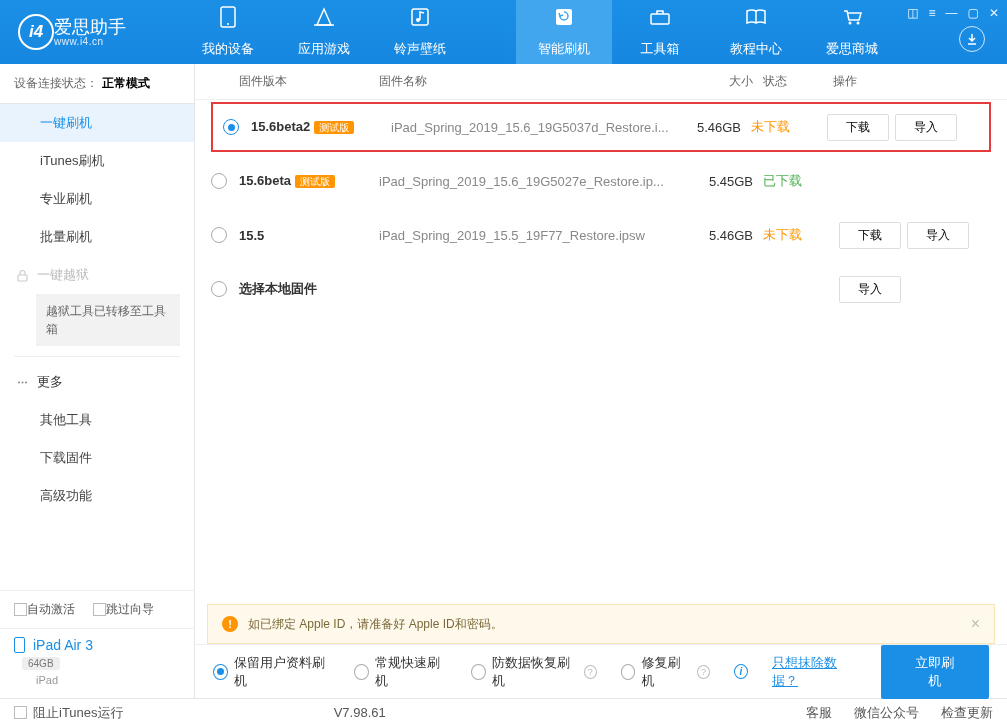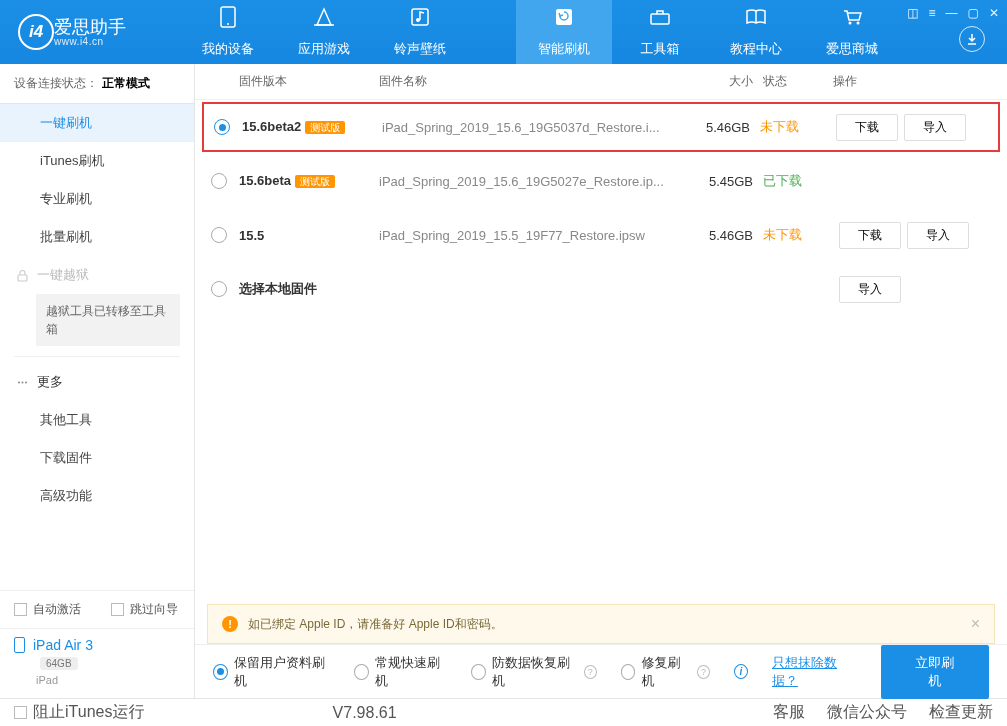--- a/index.html
+++ b/index.html
@@ -28,26 +28,26 @@
 .status-bar b { color: #000; font-weight: bold; margin-left: 4px; }
 
 .side-group-lbl { display: flex; align-items: center; gap: 8px; padding: 10px 16px; font-size: 13px; color: #333; }
 .side-group-lbl .sq { width: 13px; height: 13px; }
 .side-item { padding: 10px 16px 10px 40px; font-size: 13px; color: #444; cursor: pointer; }
 .side-item.active { background: #e8f3fd; color: #1b8fe6; }
 .side-note { margin: 0 14px 4px 36px; background: #f2f2f2; padding: 8px 10px; font-size: 12px; color: #666; line-height: 1.5; }
 .side-divider { height: 1px; background: #eee; margin: 6px 14px; }
 
 .side-bottom { margin-top: auto; border-top: 1px solid #eee; }
-.chk-row { display: flex; align-items: center; gap: 6px; padding: 10px 14px; font-size: 12px; color: #555; }
+.chk-row { display: flex; align-items: center; padding: 10px 14px; font-size: 12px; color: #555; }
 .chk { width: 13px; height: 13px; border: 1px solid #bbb; background: #fff; }
 .device-block { padding: 8px 14px 12px; }
 .device-name { color: #1b8fe6; font-size: 14px; font-weight: 500; display: flex; align-items: center; gap: 8px; }
 .device-name .sq2 { width: 11px; height: 16px; border: 1.5px solid #1b8fe6; border-radius: 2px; }
-.badge-gb { display: inline-block; background: #eee; color: #777; font-size: 10px; padding: 1px 6px; border-radius: 3px; margin-top: 4px; margin-left: 26px; }
+.badge-gb { display: inline-block; background: #eee; color: #777; font-size: 10px; padding: 1px 6px; border-radius: 3px; margin-top: 4px; margin-left: 8px; }
 .device-sub { color: #999; font-size: 11px; margin-left: 22px; margin-top: 4px; }
 
 .main { flex: 1; display: flex; flex-direction: column; position: relative; }
 .toolbar { height: 40px; border-bottom: 1px solid #e5e5e5; display: flex; align-items: center; padding: 0 16px; font-size: 13px; }
 .toolbar .tb-item { display: flex; align-items: center; gap: 6px; margin-right: 20px; cursor: pointer; }
 .toolbar .tb-item.disabled { color: #bbb; }
 .toolbar .right { margin-left: auto; color: #ff9500; display: flex; align-items: center; gap: 6px; }
 .folder-ico { width: 15px; height: 12px; background: #ffc94a; border-radius: 2px; position: relative; }
 .folder-ico:before { content: ""; position: absolute; top: -3px; left: 0; width: 7px; height: 3px; background: #ffc94a; border-radius: 1px 1px 0 0; }
 .refresh-ico { color: #4caf50; font-size: 15px; }
@@ -56,42 +56,42 @@
 
 .tbl-head { display: flex; align-items: center; height: 36px; padding: 0 16px; font-size: 12px; color: #666; border-bottom: 1px solid #f0f0f0; }
 .col-sel { width: 28px; }
 .col-ver { width: 140px; }
 .col-name { flex: 1; }
 .col-size { width: 80px; text-align: right; padding-right: 10px; }
 .col-state { width: 70px; }
 .col-ops { width: 158px; }
 
 .tbl-row { display: flex; align-items: center; height: 54px; padding: 0 16px; font-size: 13px; }
-.tbl-row.hl { border: 2px solid #e73a3a; margin: 2px 7px; padding: 0 10px; height: 50px; }
+.tbl-row.hl { border: 2px solid #e73a3a; margin: 2px 16px; padding: 0 10px; height: 50px; }
 .radio { width: 16px; height: 16px; border: 1.5px solid #aaa; border-radius: 50%; display: flex; align-items: center; justify-content: center; cursor: pointer; }
 .radio.on { border-color: #1b8fe6; }
 .radio.on:after { content: ""; width: 7px; height: 7px; background: #1b8fe6; border-radius: 50%; }
 .tag-beta { background: #ff9500; color: #fff; font-size: 10px; padding: 1px 5px; border-radius: 2px; margin-left: 4px; }
 .state-orange { color: #ff9500; }
 .state-green { color: #4caf50; }
 .btn { border: 1px solid #ddd; background: #fff; padding: 4px 18px; font-size: 12px; cursor: pointer; border-radius: 2px; margin-left: 6px; }
 .col-name-txt { color: #888; overflow: hidden; text-overflow: ellipsis; white-space: nowrap; }
 
 .alert-bar { position: absolute; bottom: 54px; left: 12px; right: 12px; height: 40px; background: #fff9ec; border: 1px solid #f5e5b8; display: flex; align-items: center; padding: 0 14px; font-size: 12px; color: #7a6a3a; }
 .alert-ico { width: 16px; height: 16px; background: #ff9500; border-radius: 50%; color: #fff; display: flex; align-items: center; justify-content: center; font-weight: bold; margin-right: 10px; font-size: 11px; }
 .alert-close { margin-left: auto; color: #bbb; font-size: 16px; cursor: pointer; }
 
 .action-bar { position: absolute; bottom: 0; left: 0; right: 0; height: 54px; border-top: 1px solid #eee; display: flex; align-items: center; padding: 0 18px; gap: 24px; font-size: 13px; }
 .radio-lbl { display: flex; align-items: center; gap: 6px; cursor: pointer; }
 .q-ico { width: 14px; height: 14px; border: 1px solid #bbb; border-radius: 50%; color: #bbb; font-size: 9px; display: flex; align-items: center; justify-content: center; margin-left: 2px; }
 .link-blue { color: #1b8fe6; text-decoration: underline; cursor: pointer; }
 .btn-primary { background: #1b8fe6; color: #fff; border: none; padding: 9px 30px; font-size: 13px; cursor: pointer; border-radius: 2px; margin-left: auto; }
 .info-ico { width: 15px; height: 15px; border: 1.5px solid #1b8fe6; border-radius: 50%; color: #1b8fe6; font-size: 10px; display: flex; align-items: center; justify-content: center; font-style: italic; font-weight: bold; }
 
-.footer { height: 28px; border-top: 1px solid #e5e5e5; display: flex; align-items: center; padding: 0 14px; font-size: 16px; color: #555; }
+.footer { height: 28px; border-top: 1px solid #e5e5e5; display: flex; align-items: center; padding: 0 14px; font-size: 13px; color: #555; }
 .footer .sp { margin-left: auto; display: flex; gap: 22px; }
 .footer .ver { margin: 0 auto; }
 
 svg { display: block; }
 </style>
 </head>
 <body>
 
 <div class="titlebar">
   <div class="logo-wrap">

